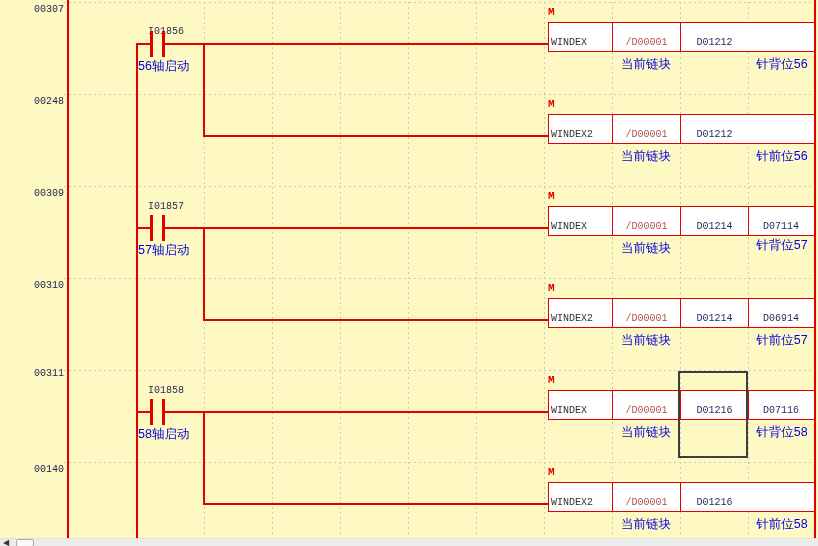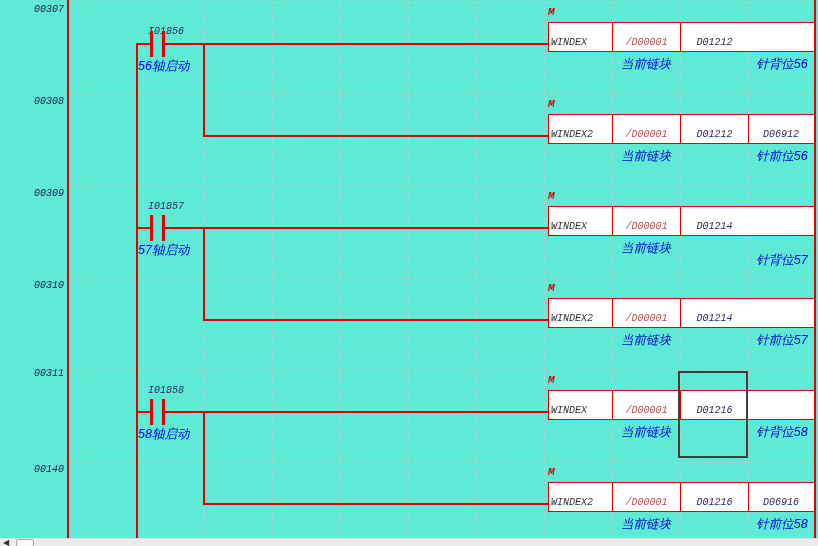--- a/index.html
+++ b/index.html
@@ -1,19 +1,19 @@
 <!DOCTYPE html>
 <html><head>
 <meta charset="utf-8">
 <style>
   * { margin:0; padding:0; box-sizing:border-box; }
   html,body { background:#fff; }
   .screen {
-    position:relative; width:818px; height:546px; background:#5eead4;
-    overflow:hidden; font-family:"Liberation Sans","DejaVu Sans",sans-serif;font-style:italic;
+    position:relative; width:818px; height:546px; background:#fef9c3;
+    overflow:hidden; font-family:"Liberation Sans","DejaVu Sans",sans-serif;
   }
   .code { font-family:"Liberation Mono","DejaVu Sans Mono",monospace; }
 
   
   .gv { position:absolute; top:2px; height:535px; width:1px;
         background:repeating-linear-gradient(to bottom,#c9c9c9 0 2px,transparent 2px 5px); }
   .gh { position:absolute; left:64px; width:754px; height:1px;
         background:repeating-linear-gradient(to right,#c9c9c9 0 2px,transparent 2px 5px); }
 
   
@@ -87,85 +87,86 @@
   <div class="wire-v" style="left:203px;top:43px;height:94px"></div>
   <div class="m code" style="top:6px">M</div>
   <div class="block" style="top:22px">
     <div class="cell code c1">WINDEX</div>
     <div class="cell code c2">/D00001</div>
     <div class="cell code c3">D01212</div>
   </div>
   <div class="bcomment" style="left:612px;top:56px">当前链块</div>
   <div class="bcomment" style="left:748px;top:56px">针背位56</div>
 
-  <div class="num code" style="top:96px">00308</div>
+  <div class="num code" style="top:96px">00248</div>
   <div class="wire-h" style="left:204px;top:135px;width:345px"></div>
   <div class="m code" style="top:98px">M</div>
   <div class="block" style="top:114px">
     <div class="cell code c1">WINDEX2</div>
     <div class="cell code c2">/D00001</div>
     <div class="cell code c3">D01212</div>
-    <div class="cell code c4">D06912</div>
   </div>
   <div class="bcomment" style="left:612px;top:148px">当前链块</div>
   <div class="bcomment" style="left:748px;top:148px">针前位56</div>
 
   <div class="num code" style="top:188px">00309</div>
   <div class="cname code" style="top:201px">I01857</div>
   <div class="wire-h" style="left:137px;top:227px;width:14px"></div>
   <div class="bar" style="left:150px;top:215px"></div>
   <div class="bar" style="left:162px;top:215px"></div>
   <div class="wire-h" style="left:165px;top:227px;width:384px"></div>
   <div class="ccomment" style="top:242px">57轴启动</div>
   <div class="wire-v" style="left:203px;top:227px;height:94px"></div>
   <div class="m code" style="top:190px">M</div>
   <div class="block" style="top:206px">
     <div class="cell code c1">WINDEX</div>
     <div class="cell code c2">/D00001</div>
     <div class="cell code c3">D01214</div>
+    <div class="cell code c4">D07114</div>
   </div>
   <div class="bcomment" style="left:612px;top:240px">当前链块</div>
-  <div class="bcomment" style="left:748px;top:252px">针背位57</div>
+  <div class="bcomment" style="left:748px;top:237px">针背位57</div>
 
   <div class="num code" style="top:280px">00310</div>
   <div class="wire-h" style="left:204px;top:319px;width:345px"></div>
   <div class="m code" style="top:282px">M</div>
   <div class="block" style="top:298px">
     <div class="cell code c1">WINDEX2</div>
     <div class="cell code c2">/D00001</div>
     <div class="cell code c3">D01214</div>
+    <div class="cell code c4">D06914</div>
   </div>
   <div class="bcomment" style="left:612px;top:332px">当前链块</div>
   <div class="bcomment" style="left:748px;top:332px">针前位57</div>
 
   <div class="num code" style="top:368px">00311</div>
   <div class="cname code" style="top:385px">I01858</div>
   <div class="wire-h" style="left:137px;top:411px;width:14px"></div>
   <div class="bar" style="left:150px;top:399px"></div>
   <div class="bar" style="left:162px;top:399px"></div>
   <div class="wire-h" style="left:165px;top:411px;width:384px"></div>
   <div class="ccomment" style="top:426px">58轴启动</div>
   <div class="wire-v" style="left:203px;top:411px;height:94px"></div>
   <div class="m code" style="top:374px">M</div>
   <div class="block" style="top:390px">
     <div class="cell code c1">WINDEX</div>
     <div class="cell code c2">/D00001</div>
     <div class="cell code c3">D01216</div>
+    <div class="cell code c4">D07116</div>
   </div>
   <div class="bcomment" style="left:612px;top:424px">当前链块</div>
   <div class="bcomment" style="left:748px;top:424px">针背位58</div>
 
   <div class="num code" style="top:464px">00140</div>
   <div class="wire-h" style="left:204px;top:503px;width:345px"></div>
   <div class="m code" style="top:466px">M</div>
   <div class="block" style="top:482px">
     <div class="cell code c1">WINDEX2</div>
     <div class="cell code c2">/D00001</div>
     <div class="cell code c3">D01216</div>
-    <div class="cell code c4">D06916</div>
   </div>
   <div class="bcomment" style="left:612px;top:516px">当前链块</div>
   <div class="bcomment" style="left:748px;top:516px">针前位58</div>
 
   <div class="selection"></div>
 
   <div class="scrollbar"></div>
   <div class="sb-arrow">◀</div>
   <div class="sb-thumb"></div>
 

